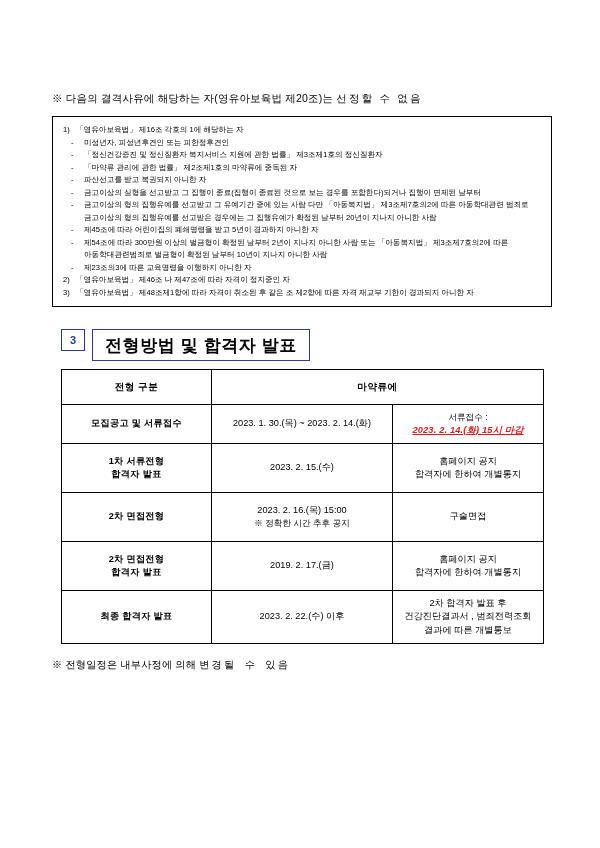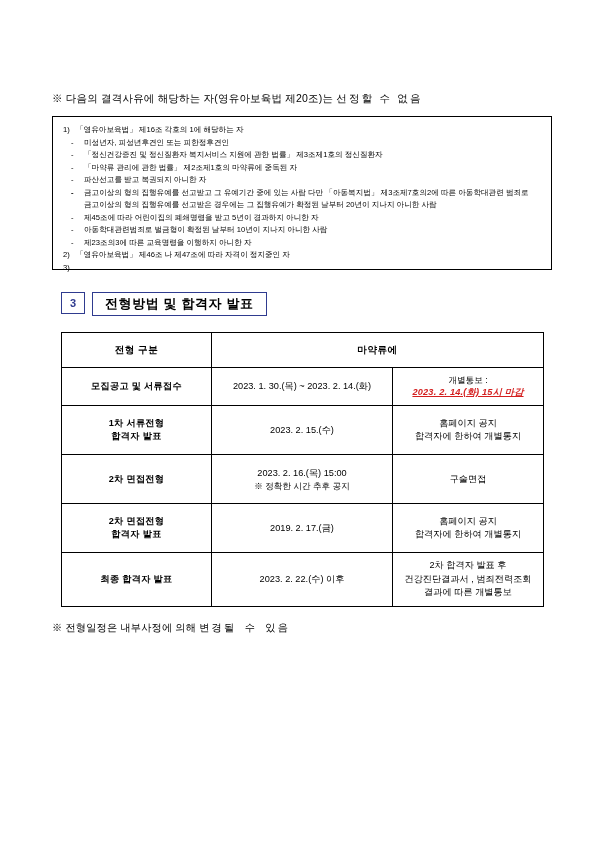--- a/index.html
+++ b/index.html
@@ -91,27 +91,27 @@
     font-size: 11px;
     display: flex;
     align-items: center;
     justify-content: center;
     box-sizing: border-box;
     margin-left: 9px;
   }
   .section-title {
     margin-left: 7px;
     border: 1px solid #2f3b8f;
-    height: 24px;
+    height: 32px;
     display: flex;
     align-items: center;
     padding: 0 12px;
     box-sizing: border-box;
     font-weight: bold;
-    font-size: 13px;
+    font-size: 17px;
     letter-spacing: 0.6px;
   }
 
   
   table.schedule {
     margin-top: 16px;
     border-collapse: collapse;
     width: 482px;
     margin-left: 9px;
     table-layout: fixed;
@@ -188,50 +188,53 @@
         <li class="lvl2">
           <span class="marker">-</span>
           <span>「마약류 관리에 관한 법률」 제2조제1호의 마약류에 중독된 자</span>
         </li>
         <li class="lvl2">
           <span class="marker">-</span>
           <span>파산선고를 받고 복권되지 아니한 자</span>
         </li>
         <li class="lvl2">
           <span class="marker">-</span>
+          <span>금고이상의 실형을 선고받고 그 집행이 종료(집행이 종료된 것으로 보는 경우를 포함한다)되거나 집행이 면제된 날부터</span>
         </li>
         <li class="lvl2">
           <span class="marker">-</span>
           <span>금고이상의 형의 집행유예를 선고받고 그 유예기간 중에 있는 사람 다만 「아동복지법」 제3조제7호의2에 따른 아동학대관련 범죄로</span>
         </li>
         <li class="lvl2">
           <span class="marker"></span>
           <span>금고이상의 형의 집행유예를 선고받은 경우에는 그 집행유예가 확정된 날부터 20년이 지나지 아니한 사람</span>
         </li>
         <li class="lvl2">
           <span class="marker">-</span>
           <span>제45조에 따라 어린이집의 폐쇄명령을 받고 5년이 경과하지 아니한 자</span>
         </li>
         <li class="lvl2">
           <span class="marker">-</span>
+          <span>제54조에 따라 300만원 이상의 벌금형이 확정된 날부터 2년이 지나지 아니한 사람 또는 「아동복지법」 제3조제7호의2에 따른</span>
         </li>
         <li class="lvl2">
           <span class="marker"></span>
           <span>아동학대관련범죄로 벌금형이 확정된 날부터 10년이 지나지 아니한 사람</span>
         </li>
         <li class="lvl2">
           <span class="marker">-</span>
           <span>제23조의3에 따른 교육명령을 이행하지 아니한 자</span>
         </li>
         <li class="">
           <span class="marker">2)</span>
           <span>「영유아보육법」 제46조 나 제47조에 따라 자격이 정지중인 자</span>
         </li>
         <li class="">
           <span class="marker">3)</span>
+          <span>「영유아보육법」 제48조제1항에 따라 자격이 취소된 후 같은 조 제2항에 따른 자격 재교부 기한이 경과되지 아니한 자</span>
         </li>
       </ul>
     </div>
 
     <div class="section-head">
       <div class="section-num">3</div>
       <div class="section-title">전형방법 및 합격자 발표</div>
     </div>
 
     <table class="schedule">
@@ -247,21 +250,21 @@
         </tr>
       </thead>
       <tbody>
 
         <tr>
           <td class="label">모집공고 및 서류접수</td>
           <td>
             <span class="cell-line">2023. 1. 30.(목) ~ 2023. 2. 14.(화)</span>
           </td>
           <td>
-            <span class="cell-line cell-small">개별통보 :</span>
+            <span class="cell-line cell-small">서류접수 :</span>
             <span class="cell-line hl">2023. 2. 14.(화) 15시 마감</span>
           </td>
         </tr>
 
         <tr>
           <td class="label row-tall">
             <span class="cell-line">1차 서류전형</span>
             <span class="cell-line">합격자 발표</span>
           </td>
           <td>

